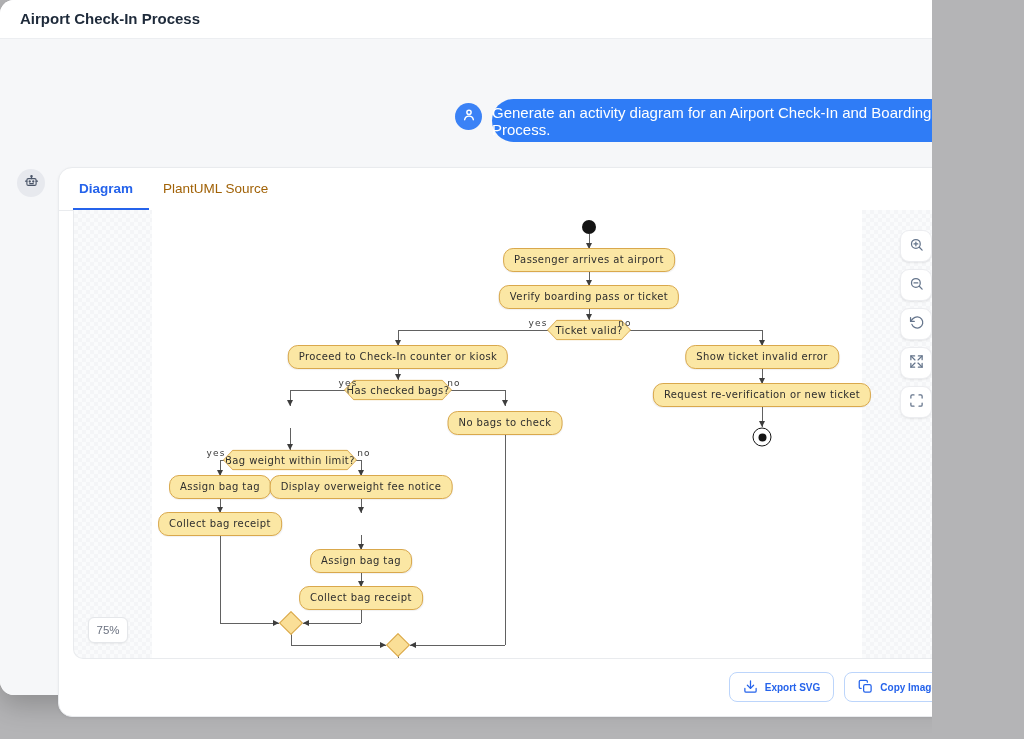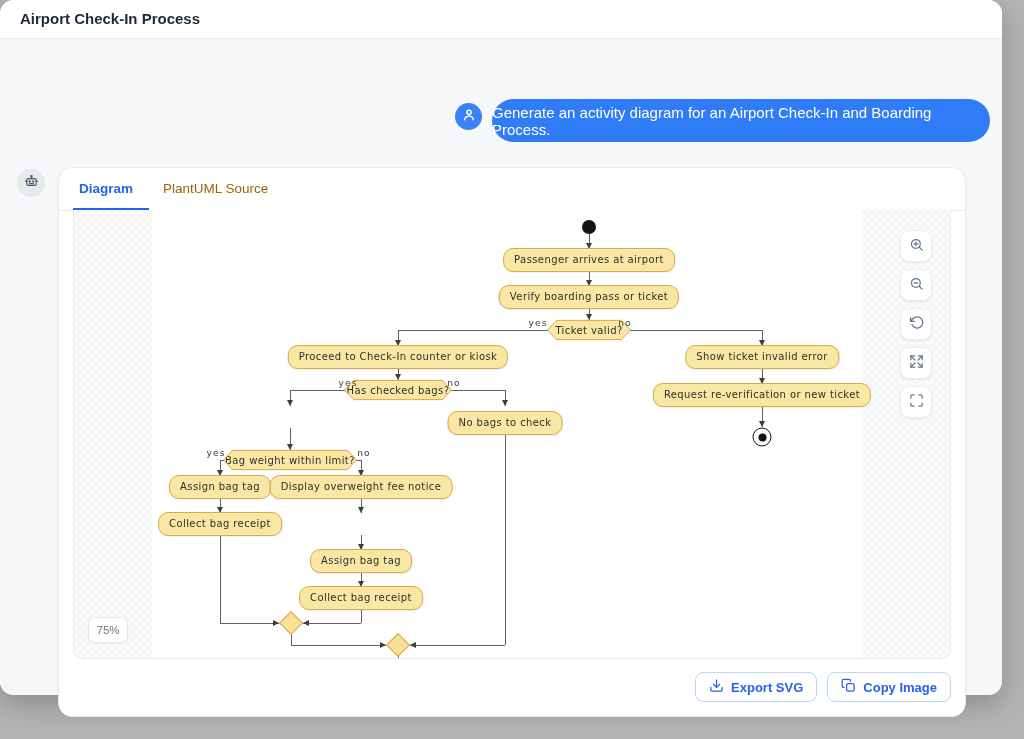--- a/index.html
+++ b/index.html
@@ -1,17 +1,17 @@
 <!DOCTYPE html>
 <html><head>
 <meta charset="utf-8">
 <style>
   html,body{margin:0;padding:0;}
   body{font-family:"Liberation Sans",sans-serif;background:#b4b4b6;}
-  .stage{position:relative;width:1024px;height:739px;background:#b4b4b6;overflow:hidden;}
+  .stage{position:relative;width:932px;height:739px;background:#b4b4b6;overflow:hidden;}
   .appwin{position:absolute;left:0;top:0;width:1002px;height:695px;background:#fff;
           border-radius:14px;box-shadow:0 10px 28px rgba(0,0,0,.22);}
   .hdr{position:absolute;left:0;top:0;right:0;height:38px;background:#fff;
        border-bottom:1px solid #eceef1;border-radius:14px 14px 0 0;}
   .hdr h1{margin:0;padding:0 0 0 20px;line-height:38px;font-size:15px;font-weight:700;color:#1e2a3a;}
   .content{position:absolute;left:0;top:39px;right:0;bottom:0;background:#f6f7f9;border-radius:0 0 14px 14px;}
 
   .user-avatar{position:absolute;left:455px;top:64px;width:27px;height:27px;border-radius:50%;
                background:#3b82f6;display:flex;align-items:center;justify-content:center;}
   .bubble{position:absolute;left:492px;top:60px;width:498px;height:43px;background:#2f7cf6;
@@ -58,21 +58,21 @@
   .controls{position:absolute;right:18px;top:20px;display:flex;flex-direction:column;gap:7px;}
   .ctrl-btn{width:30px;height:30px;background:#fff;border:1px solid #ecedf0;border-radius:9px;
             box-shadow:0 1px 2px rgba(0,0,0,.08);display:flex;align-items:center;justify-content:center;cursor:pointer;}
   .zoom-badge{position:absolute;left:14px;bottom:15px;min-width:38px;height:24px;background:#fff;
               border:1px solid #e5e7ea;border-radius:6px;box-shadow:0 1px 2px rgba(0,0,0,.06);
               display:flex;align-items:center;justify-content:center;font-size:11.5px;color:#6b7280;}
 
   .footer{position:absolute;left:0;bottom:0;right:0;height:58px;display:flex;align-items:center;
           justify-content:flex-end;gap:10px;padding-right:14px;box-sizing:border-box;}
   .blue-btn{height:30px;display:flex;align-items:center;gap:7px;padding:0 13px;background:#fff;
-            border:1px solid #bcd5fb;border-radius:8px;color:#2563eb;font-size:13px;font-weight:600;cursor:pointer;}
+            border:1px solid #bcd5fb;border-radius:8px;color:#2563eb;font-size:10px;font-weight:600;cursor:pointer;}
 </style>
 </head>
 <body>
 
 <div class="stage">
   <div class="appwin">
 
     <div class="hdr">
       <h1>Airport Check-In Process</h1>
     </div>

